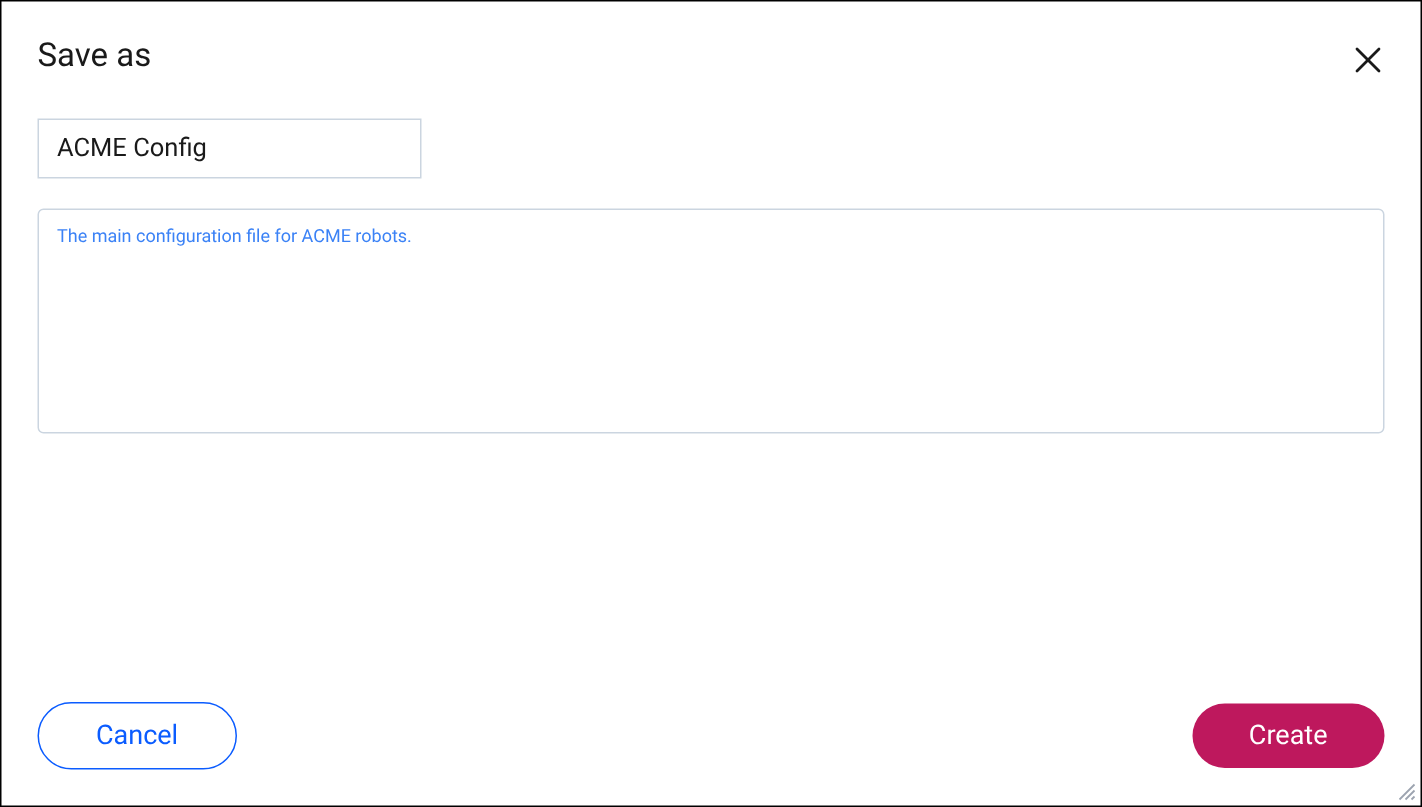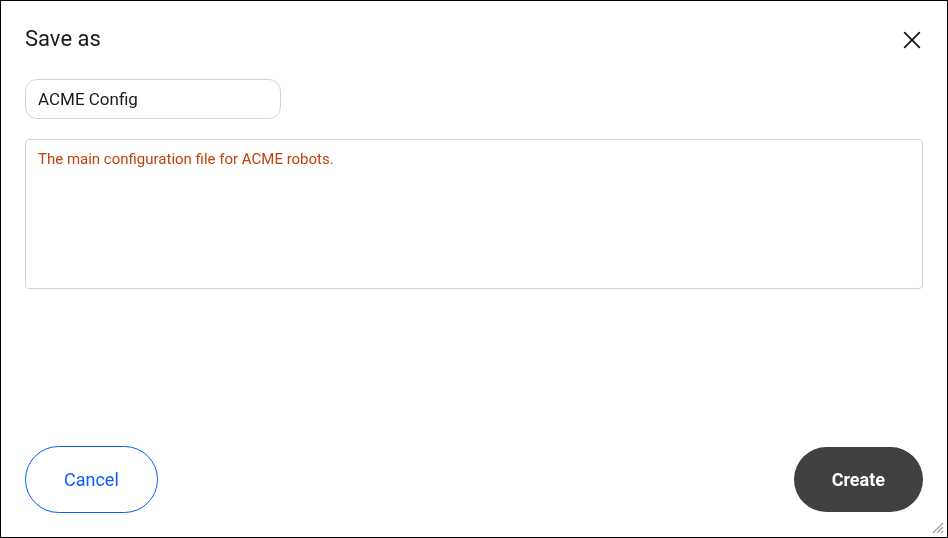--- a/index.html
+++ b/index.html
@@ -13,21 +13,21 @@
       width: 948px;
       height: 538px;
       border: 1px solid #000;
       position: relative;
       display: flex;
       flex-direction: column;
     }
     .dialog-header {
       display: flex;
       justify-content: space-between;
-      align-items: center;
+      align-items: flex-start;
       padding: 24px 24px 0 24px;
     }
     .dialog-title {
       font-size: 22px;
       font-weight: 400;
       color: #1a1a1a;
     }
     .close-btn {
       background: none;
       border: none;
@@ -60,63 +60,63 @@
       color: #d97706;
       font-weight: bold;
       margin-left: 2px;
       font-size: 15px;
       vertical-align: top;
     }
     .text-input {
       width: 256px;
       height: 40px;
       border: 1px solid #cbd5e0;
-      border-radius: 12px;
+      border-radius: 0;
       padding: 8px 12px;
       font-size: 17px;
       color: #1a1a1a;
       font-family: inherit;
     }
     .textarea-input {
       width: 100%;
       height: 150px;
       border: 1px solid #cbd5e0;
       border-radius: 4px;
       padding: 10px 12px;
-      font-size: 15px;
-      color: #c2410c;
+      font-size: 12px;
+      color: #3b82f6;
       font-family: inherit;
       resize: none;
     }
     .dialog-footer {
       padding: 0 24px 24px 24px;
       display: flex;
       justify-content: space-between;
       align-items: center;
     }
     .btn {
       font-size: 18px;
       font-weight: 600;
-      padding: 22px 38px;
+      padding: 11px 38px;
       border-radius: 999px;
       cursor: pointer;
       font-family: inherit;
       text-align: right;
     }
     .btn-secondary {
       background: #fff;
       color: #0b5cff;
       border: 1px solid #0b5cff;
       font-weight: 400;
     }
     .btn-primary {
-      background: #404040;
+      background: #be185d;
       color: #fff;
       border: none;
-      font-weight: 700;
+      font-weight: 400;
     }
     .resize-handle {
       position: absolute;
       bottom: 2px;
       right: 2px;
       width: 14px;
       height: 14px;
       color: #9ca3af;
       pointer-events: none;
     }

